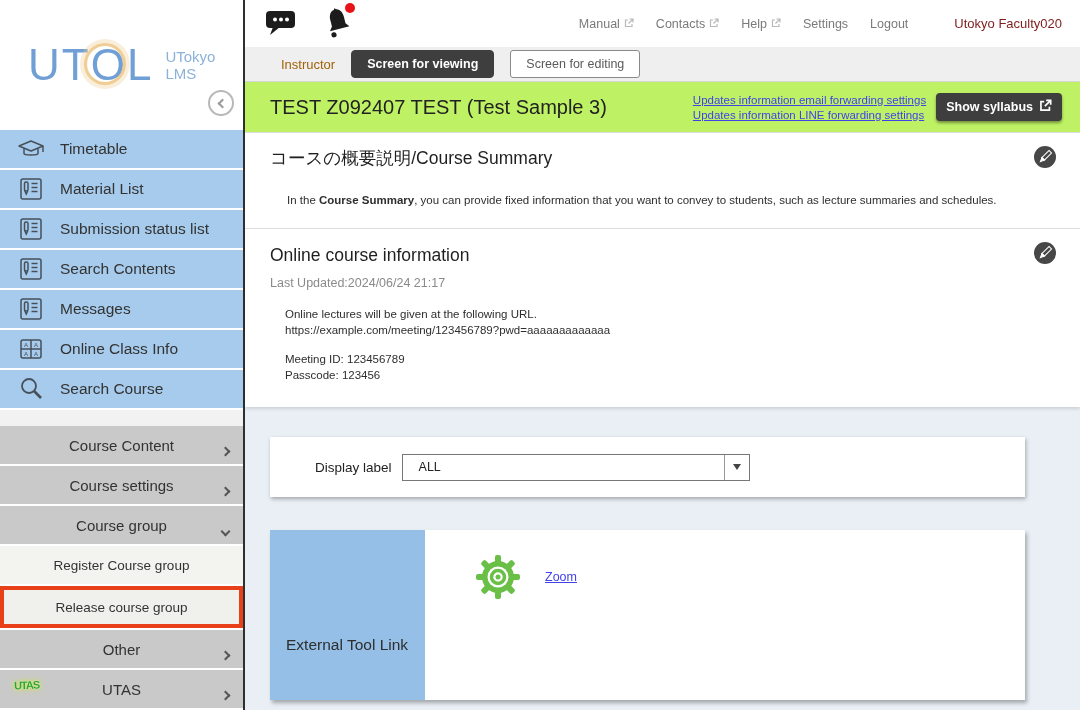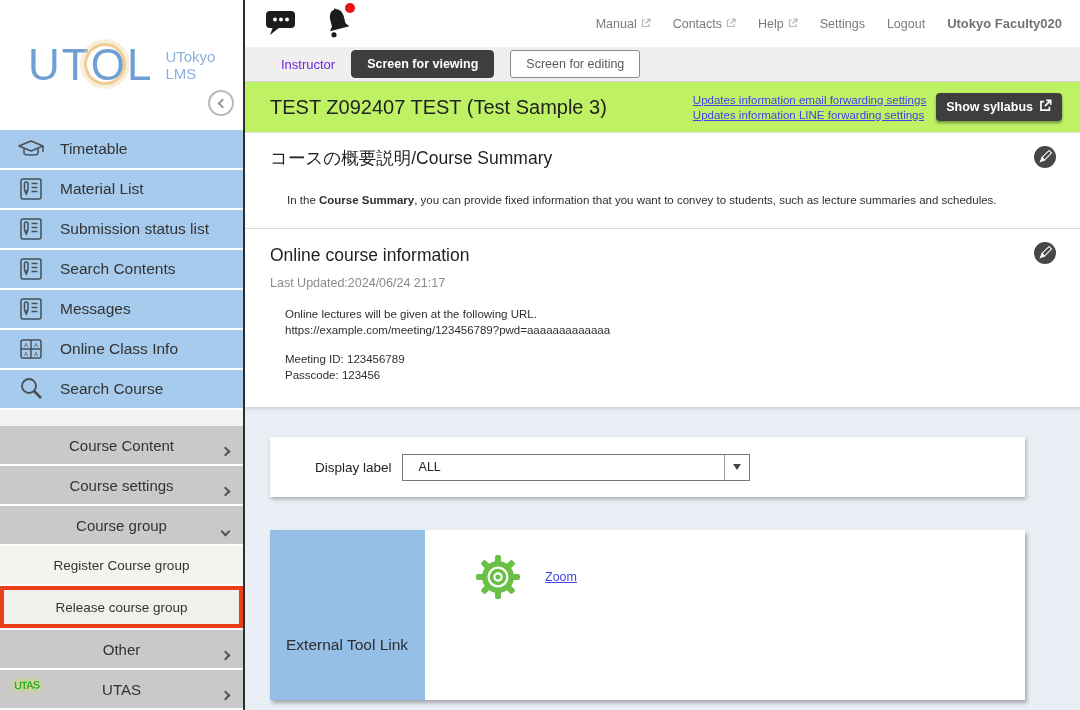--- a/index.html
+++ b/index.html
@@ -38,24 +38,24 @@
   .sidebar-fill { flex:1; background:#c9c9c9; }
 
   
   .main { flex:1; display:flex; flex-direction:column; background:#f0f0f0; }
   .topbar { height:47px; background:#fff; display:flex; align-items:center; justify-content:space-between; padding:0 18px 0 20px; }
   .topbar-icons { display:flex; align-items:center; gap:26px; }
   .bell-wrap { position:relative; display:inline-block; cursor:pointer; }
   .red-dot { position:absolute; right:-2px; top:-3px; width:10px; height:10px; background:#e81217; border-radius:50%; }
   .topnav { display:flex; gap:22px; }
   .topnav a { font-size:12.5px; color:#7a7a7a; text-decoration:none; display:flex; align-items:center; gap:4px; cursor:pointer; }
-  .username { font-size:13px; font-weight:bold; color:#737373; }
+  .username { font-size:13px; font-weight:normal; color:#7f1d1d;margin-left:24px; }
 
   .modebar { height:35px; background:#efefef; border-bottom:1px solid #d5d5d5; display:flex; align-items:center; padding-left:36px; gap:16px; }
-  .role { font-size:13px; color:#6d28d9; }
+  .role { font-size:13px; color:#a16207; }
   .btn-dark { background:#3e3e3e; color:#fff; border:1px solid #3e3e3e; border-radius:4px; font-size:12.5px; font-weight:bold;
     padding:6px 15px; font-family:inherit; cursor:pointer; }
   .btn-outline { background:#fff; color:#5a5a5a; border:1px solid #8a8a8a; border-radius:3px; font-size:12.5px;
     padding:6px 15px; font-family:inherit; cursor:pointer; }
 
   .course-header { background:#bef264; padding:10px 18px 10px 25px; display:flex; align-items:center; min-height:50px; }
   .course-header h1 { font-size:20px; font-weight:500; color:#222; flex:1; }
   .course-links { display:flex; flex-direction:column; gap:3px; margin-right:10px; }
   .course-links a { font-size:11.5px; color:#4242e8; text-decoration:underline; cursor:pointer; white-space:nowrap; }
   .btn-syllabus { background:#3e3e3e; color:#fff; border:none; border-radius:4px; font-size:12.5px; font-weight:bold;

